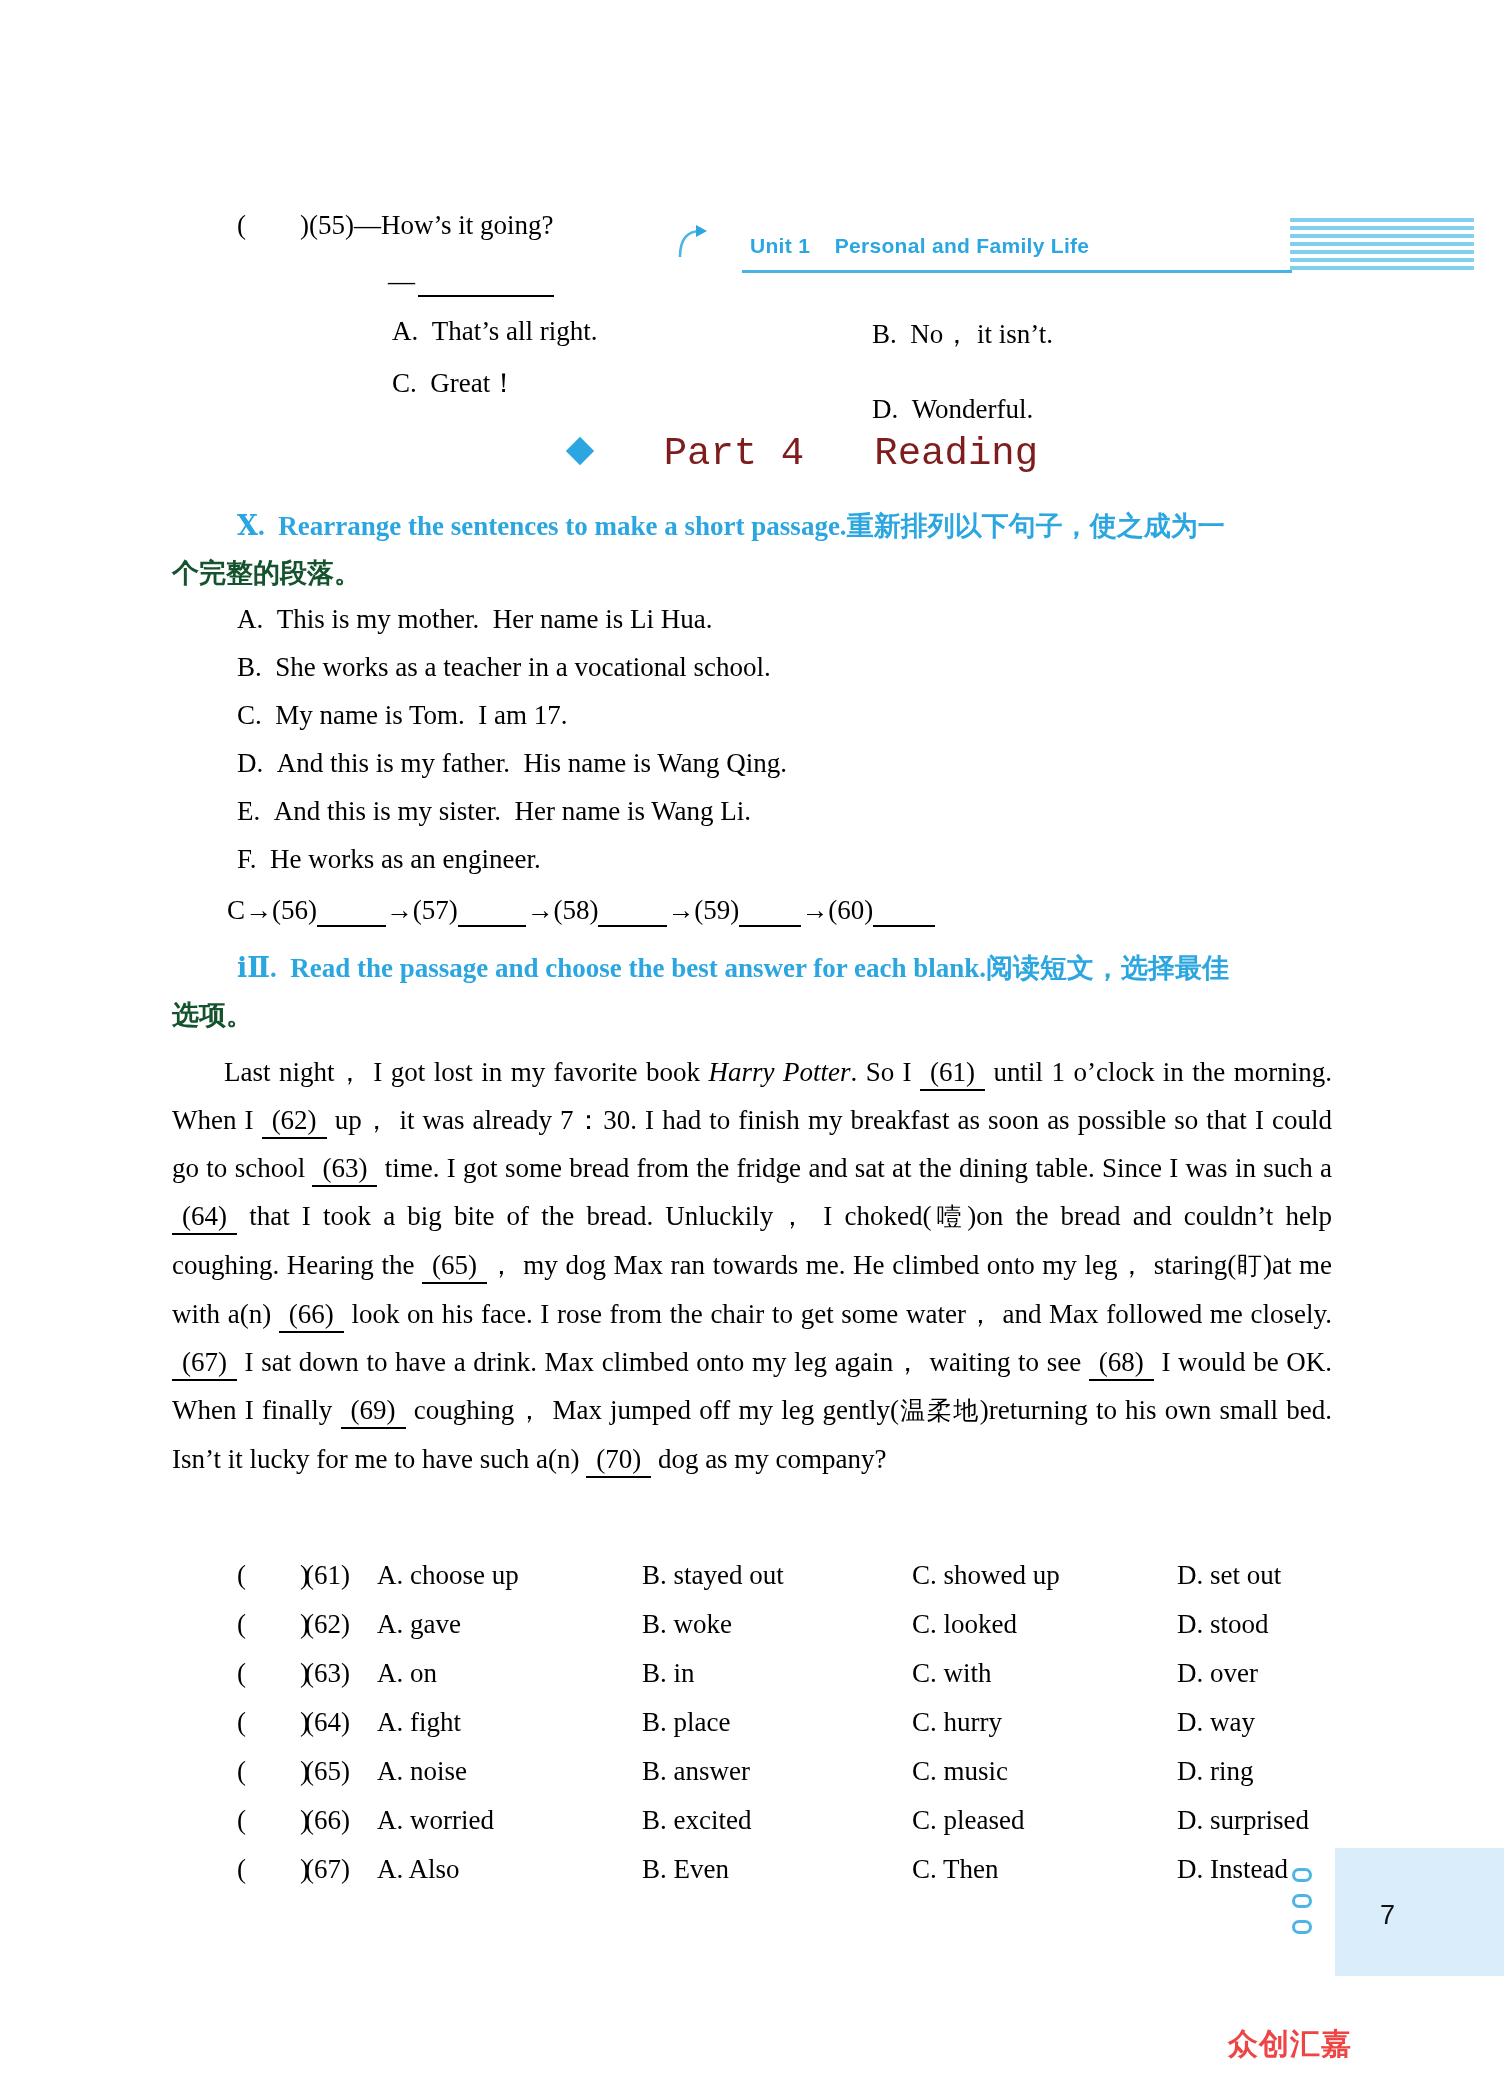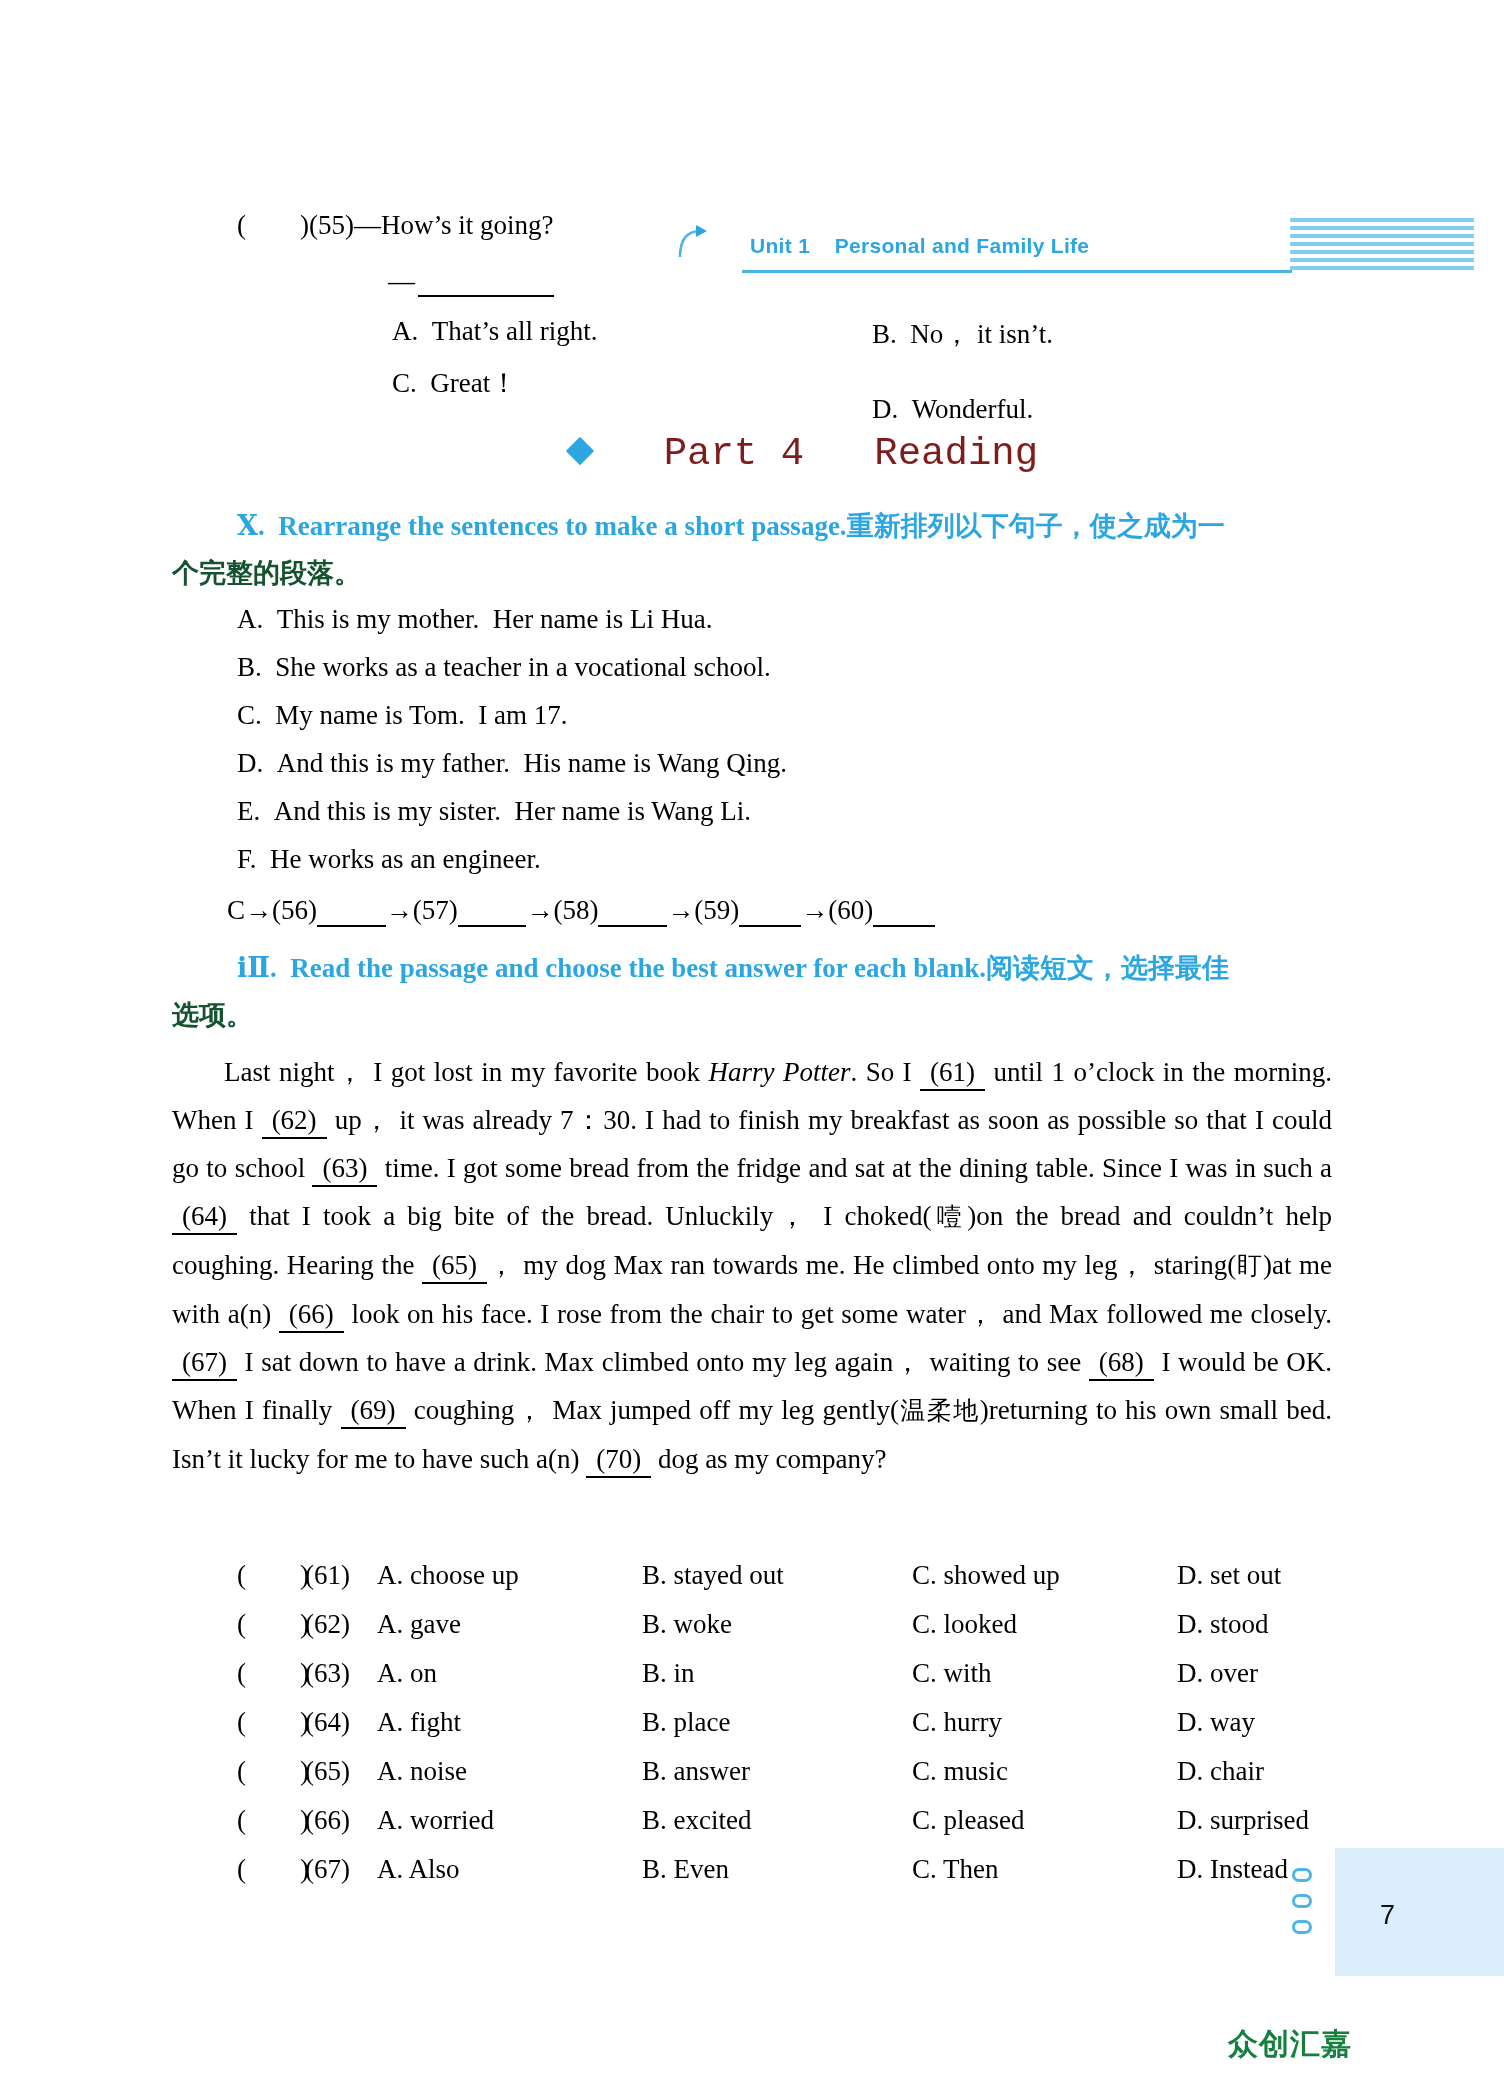--- a/index.html
+++ b/index.html
@@ -147,21 +147,21 @@
   .pg-rings { position:absolute; left:1292px; top:1868px; }
   .pg-rings span {
     display:block; width:20px; height:14px; margin-bottom:12px;
     border:3px solid #4cb5e6; border-radius:10px;
   }
 
   
   .watermark {
     position:absolute; left:1228px; top:2024px;
     font-family:"DejaVu Sans","Liberation Sans",sans-serif;
-    font-size:30px; font-weight:bold; color:#15803d; letter-spacing:1px;
+    font-size:30px; font-weight:bold; color:#ef4444; letter-spacing:1px;
     white-space:pre;
   }
 </style>
 </head>
 <body>
 
 <div class="page-body">
 
   <div class="header-band">
     <svg class="hdr-arrow" viewBox="0 0 34 34">
@@ -208,21 +208,21 @@
   <div class="sec-head xii-1"><span>ⅰⅡ.</span>&nbsp;&nbsp;<span>Read the passage and choose the best answer for each blank.</span><span class="cn">阅读短文，选择最佳</span></div>
   <div class="sec-head-2 xii-2">选项。</div>
 
   <div class="passage serif" id="passage"><span class="ind"></span><span>Last night， I got lost in my favorite book </span><i>Harry Potter</i><span>. So I </span><u>(61)</u><span> until 1 o’clock in the morning.  When I </span><u>(62)</u><span> up， it was already 7：30.  I had to finish my breakfast as soon as possible so that I could go to school </span><u>(63)</u><span> time.  I got some bread from the fridge and sat at the dining table.  Since I was in such a </span><u>(64)</u><span> that I took a big bite of the bread.  Unluckily， I choked(</span><span class="cn">噎</span><span>)on the bread and couldn’t help coughing.  Hearing the </span><u>(65)</u><span>， my dog Max ran towards me.  He climbed onto my leg， staring(</span><span class="cn">盯</span><span>)at me with a(n) </span><u>(66)</u><span> look on his face.  I rose from the chair to get some water， and Max followed me closely.  </span><u>(67)</u><span> I sat down to have a drink.  Max climbed onto my leg again， waiting to see </span><u>(68)</u><span> I would be OK.  When I finally </span><u>(69)</u><span> coughing， Max jumped off my leg gently(</span><span class="cn">温柔地</span><span>)returning to his own small bed.  Isn’t it lucky for me to have such a(n) </span><u>(70)</u><span> dog as my company?</span></div>
 
   <div class="mcq" id="mcq-grid" style="top:1560px">
       <div class="mcq-row"><span class="paren">(        )</span><span class="num">(61)</span><span class="ca">A. choose up</span><span class="cb">B. stayed out</span><span class="cc">C. showed up</span><span class="cd">D. set out</span></div>
       <div class="mcq-row"><span class="paren">(        )</span><span class="num">(62)</span><span class="ca">A. gave</span><span class="cb">B. woke</span><span class="cc">C. looked</span><span class="cd">D. stood</span></div>
       <div class="mcq-row"><span class="paren">(        )</span><span class="num">(63)</span><span class="ca">A. on</span><span class="cb">B. in</span><span class="cc">C. with</span><span class="cd">D. over</span></div>
       <div class="mcq-row"><span class="paren">(        )</span><span class="num">(64)</span><span class="ca">A. fight</span><span class="cb">B. place</span><span class="cc">C. hurry</span><span class="cd">D. way</span></div>
-      <div class="mcq-row"><span class="paren">(        )</span><span class="num">(65)</span><span class="ca">A. noise</span><span class="cb">B. answer</span><span class="cc">C. music</span><span class="cd">D. chair</span></div>
+      <div class="mcq-row"><span class="paren">(        )</span><span class="num">(65)</span><span class="ca">A. noise</span><span class="cb">B. answer</span><span class="cc">C. music</span><span class="cd">D. ring</span></div>
       <div class="mcq-row"><span class="paren">(        )</span><span class="num">(66)</span><span class="ca">A. worried</span><span class="cb">B. excited</span><span class="cc">C. pleased</span><span class="cd">D. surprised</span></div>
       <div class="mcq-row"><span class="paren">(        )</span><span class="num">(67)</span><span class="ca">A. Also</span><span class="cb">B. Even</span><span class="cc">C. Then</span><span class="cd">D. Instead</span></div>
     </div>
 
   <div class="pg-tab"></div>
   <div class="pg-rings">
       <span></span>
       <span></span>
       <span></span>
     </div>

